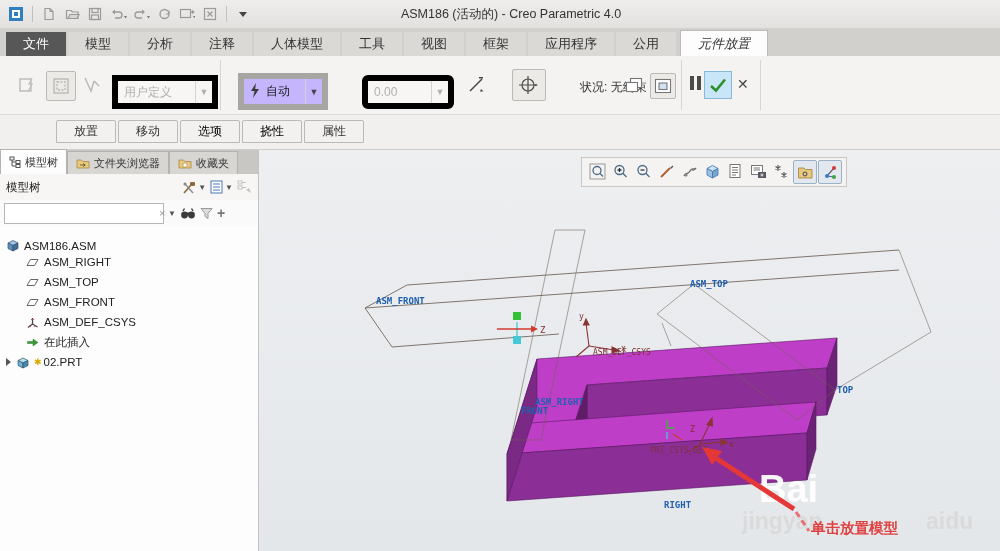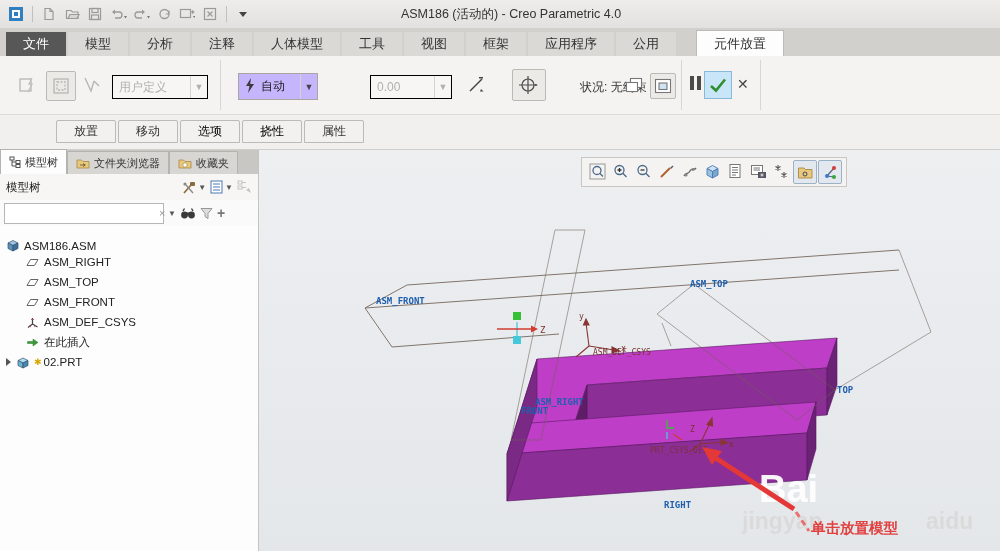--- a/index.html
+++ b/index.html
@@ -9,27 +9,27 @@
   .titlebar{position:relative;height:28px;background:linear-gradient(#eeedec,#e3e1df);display:flex;align-items:center;}
   .qat{display:flex;align-items:center;gap:3px;padding-left:6px;}
   .qat .qbtn{width:20px;height:20px;display:flex;align-items:center;justify-content:center;border-radius:2px;}
   .qat svg{display:block}
   .qsep{width:1px;height:16px;background:#c2c0be;margin:0 3px;}
   .wtitle{position:absolute;left:0;right:0;text-align:center;font-size:12.5px;color:#333;pointer-events:none;padding-left:22px;}
   
   .tabbar{height:28px;background:#d2d0cd;display:flex;align-items:flex-end;padding-left:6px;}
   .rtab{height:24px;line-height:24px;padding:0 17px;font-size:13px;color:#333;background:#dbd9d6;margin-right:2px;white-space:nowrap;}
   .rtab.file{background:#575757;color:#fff;}
-  .rtab.ctx{background:#fdfdfd;border:1px solid #bdbbb8;border-bottom:none;margin-left:18px;height:25px;line-height:25px;}
+  .rtab.ctx{background:#fdfdfd;font-style:italic;border:1px solid #bdbbb8;border-bottom:none;margin-left:2px;height:25px;line-height:25px;}
   
   .ribbon{position:relative;height:58px;background:#f4f3f1;border-bottom:1px solid #dddbd8;}
   .rsep{position:absolute;top:4px;bottom:4px;width:1px;background:#d8d6d3;}
   .ribtn{position:absolute;width:28px;height:28px;display:flex;align-items:center;justify-content:center;border-radius:2px;}
   .ribtn.pressed{border:1px solid #bbb9b6;background:#eceae7;}
-  .combo{position:absolute;height:22px;border:1px solid #000000;background:#f7f6f5;display:flex;align-items:center;font-size:12px;color:#b2b0ad;}
+  .combo{position:absolute;height:22px;border:6px solid #000000;background:#f7f6f5;display:flex;align-items:center;font-size:12px;color:#b2b0ad;}
   .combo .cval{flex:1;padding:0 6px;white-space:nowrap;overflow:hidden;}
   .combo .caret{width:16px;height:100%;border-left:1px solid #d5d3d0;display:flex;align-items:center;justify-content:center;color:#b2b0ad;font-size:9px;}
   .combo.enabled{background:#c4b5fd;border-color:#a8a6a3;color:#222;}
   .combo.enabled .caret{color:#444;}
   .statustext{position:absolute;font-size:12px;color:#333;white-space:nowrap;}
   .okbox{position:absolute;width:26px;height:26px;background:#c9e6f8;border:1px solid #86b9da;display:flex;align-items:center;justify-content:center;}
   .xbtn{position:absolute;font-size:14px;font-weight:bold;color:#444;}
   .pausebox{position:absolute;display:flex;gap:3px;}
   .pausebox i{display:block;width:4px;height:14px;background:#4a4a4a;}
   
@@ -184,21 +184,21 @@
 
     <div class="combo enabled" style="left:238px;top:17px;width:78px;height:25px;">
       <span style="padding-left:6px">
         <svg width="10" height="15">
             <path d="M6,0 L1,8 H4.5 L3,15 L9,6 H5.2 Z" fill="#3a3a3a"></path>
           </svg>
       </span>
       <span class="cval">自动</span>
       <span class="caret">▼</span>
     </div>
-    <div class="combo" style="left:370px;top:19px;width:80px;">
+    <div class="combo" style="left:362px;top:19px;width:80px;border-radius:6px;">
       <span class="cval">0.00</span>
       <span class="caret">▼</span>
     </div>
     <div class="ribtn" style="left:462px;top:15px;">
       <svg width="20" height="20" fill="none" stroke="#444" stroke-width="1.4">
           <path d="M4,16 L16,4"></path>
           <path d="M13,2 l4,0 0,1.5 -4,0 z" fill="#444" stroke="none"></path>
           <path d="M15,14 l2.5,2.5 -3.5,0 z" fill="#444" stroke="none"></path>
         </svg>
     </div>

